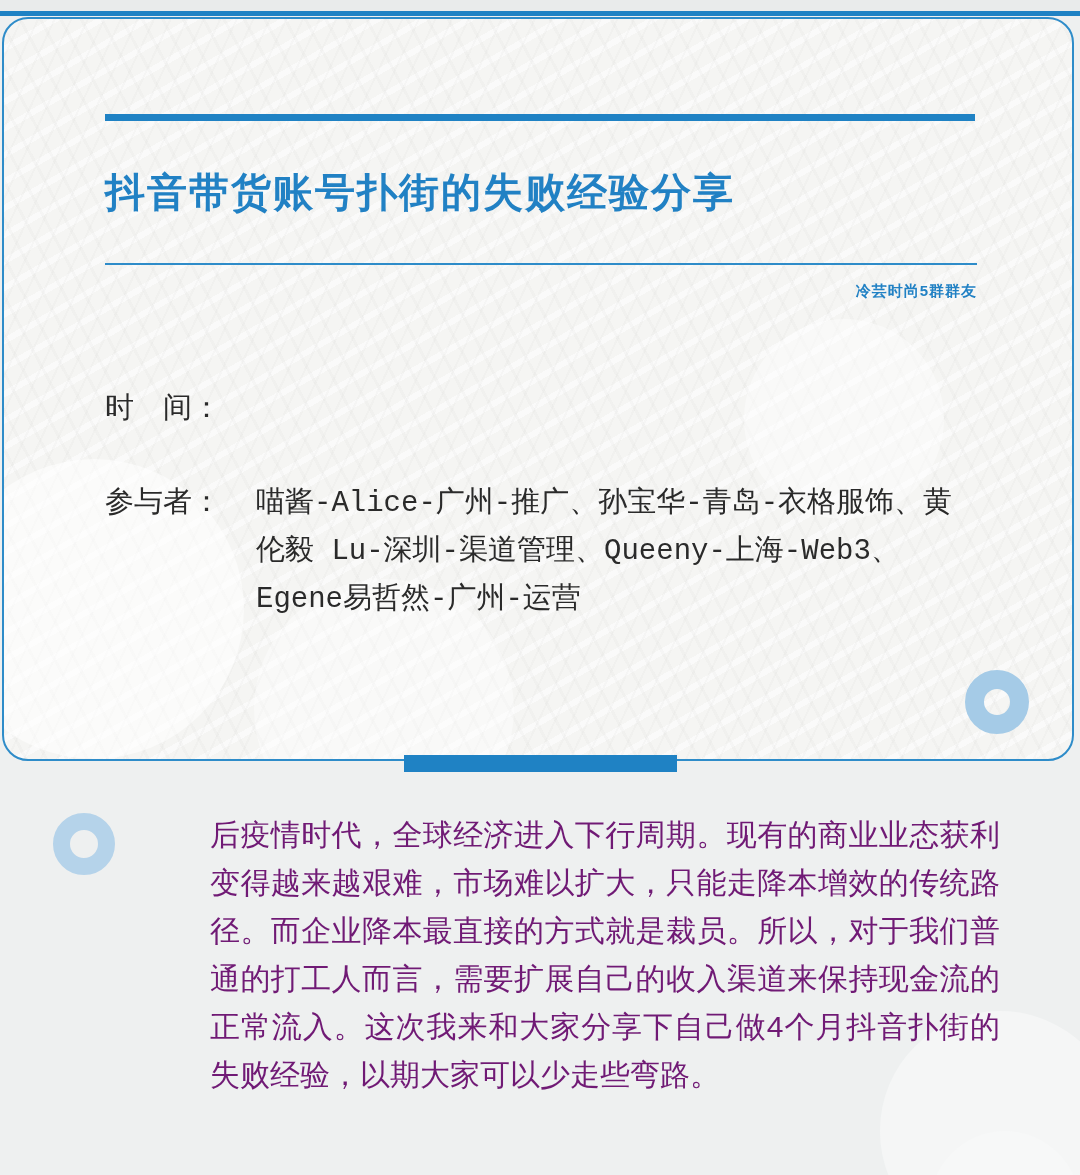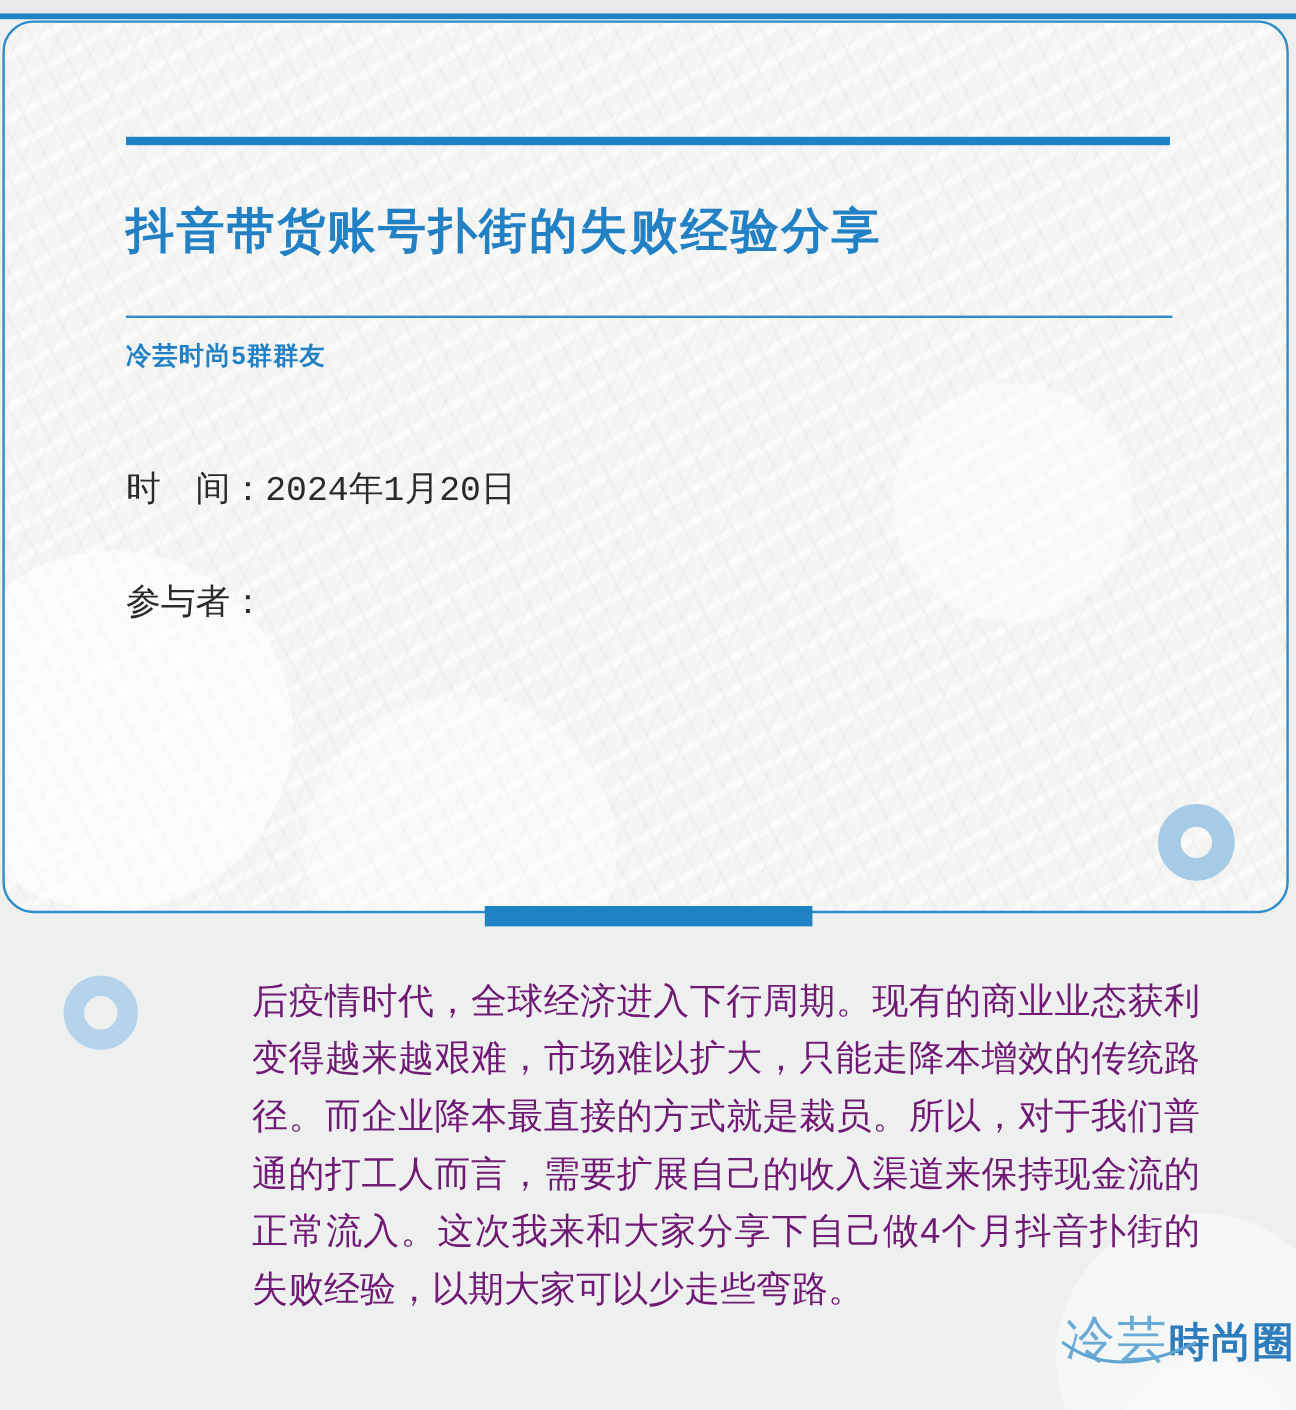--- a/index.html
+++ b/index.html
@@ -27,22 +27,22 @@
   .cdc1{left:-60px;top:440px;width:300px;height:300px;}
   .cdc2{left:740px;top:300px;width:200px;height:200px;background:rgba(255,255,255,0.45);}
   .cdc3{left:250px;top:560px;width:260px;height:260px;background:rgba(255,255,255,0.4);}
   .rule-thick{position:absolute;left:101px;top:95px;width:870px;height:7px;background:var(--accent,#1f82c4);}
   .card-title{
     position:absolute;left:101px;top:146px;width:900px;
     font-size:40px;font-weight:bold;letter-spacing:2px;color:var(--title-color,#2181c4);
   }
   .rule-thin{position:absolute;left:101px;top:244px;width:872px;height:2px;background:#2e8cc9;}
   .byline{
-    position:absolute;left:101px;top:263px;width:872px;
-    font-size:21px;font-weight:600;color:var(--title-color,#2181c4);letter-spacing:1px;
+    position:absolute;left:101px;top:263px;width:872px;text-align:right;
+    font-size:15px;font-weight:600;color:var(--title-color,#2181c4);letter-spacing:1px;
   }
   .meta{position:absolute;left:101px;top:367px;width:872px;color:#2a2a2a;font-size:29px;line-height:48px;}
   .meta-row{display:flex;align-items:flex-start;font-family:Liberation Mono, monospace;}
   .meta-row.mr2{margin-top:36px;}
   .meta-row.mr3{margin-top:10px;gap:35px;}
   .meta-label{flex:0 0 114px;white-space:nowrap;}
   .meta-value{flex:1;max-width:758px;}
   
   .ring{position:absolute;border-radius:50%;box-sizing:border-box;background:transparent;}
   .ring-right{left:961px;top:651px;width:64px;height:64px;border:19px solid #a5cbe7;}
@@ -80,44 +80,37 @@
 
     <div class="card-title">抖音带货账号扑街的失败经验分享</div>
 
     <div class="rule-thin"></div>
 
     <div class="byline">冷芸时尚5群群友</div>
 
     <div class="meta">
       <div class="meta-row mr1">
         <span class="meta-label">时　间：</span>
-        <span class="meta-value">2024年1月20日</span>
       </div>
       <div class="meta-row mr2">
       </div>
       <div class="meta-row mr3">
         <span class="meta-label">参与者：</span>
+        <span class="meta-value">喵酱-Alice-广州-推广、孙宝华-青岛-衣格服饰、黄伦毅 Lu-深圳-渠道管理、Queeny-上海-Web3、Egene易哲然-广州-运营</span>
       </div>
     </div>
 
     <div class="ring ring-right"></div>
   </div>
 
   <div class="bottom-rect"></div>
 
   <div class="ring ring-left"></div>
 
   <div class="page-decor-circle pdc1"></div>
   <div class="page-decor-circle pdc2"></div>
 
   <div class="paragraph">后疫情时代，全球经济进入下行周期。现有的商业业态获利变得越来越艰难，市场难以扩大，只能走降本增效的传统路径。而企业降本最直接的方式就是裁员。所以，对于我们普通的打工人而言，需要扩展自己的收入渠道来保持现金流的正常流入。这次我来和大家分享下自己做4个月抖音扑街的失败经验，以期大家可以少走些弯路。</div>
 
-  <div class="logo">
-    <svg class="logo-swoosh" width="130" height="50" viewBox="0 0 130 50">
-      <path d="M2 18 Q 45 50 112 18" fill="none" stroke="#5ea5d3" stroke-width="2.5" stroke-linecap="round"></path>
-    </svg>
-    <span class="logo-part1">冷芸</span>
-    <span class="logo-part2">時尚圈</span>
-  </div>
 
   <div class="bottom-right-bar"></div>
 
 </div>
 
 </body></html>

